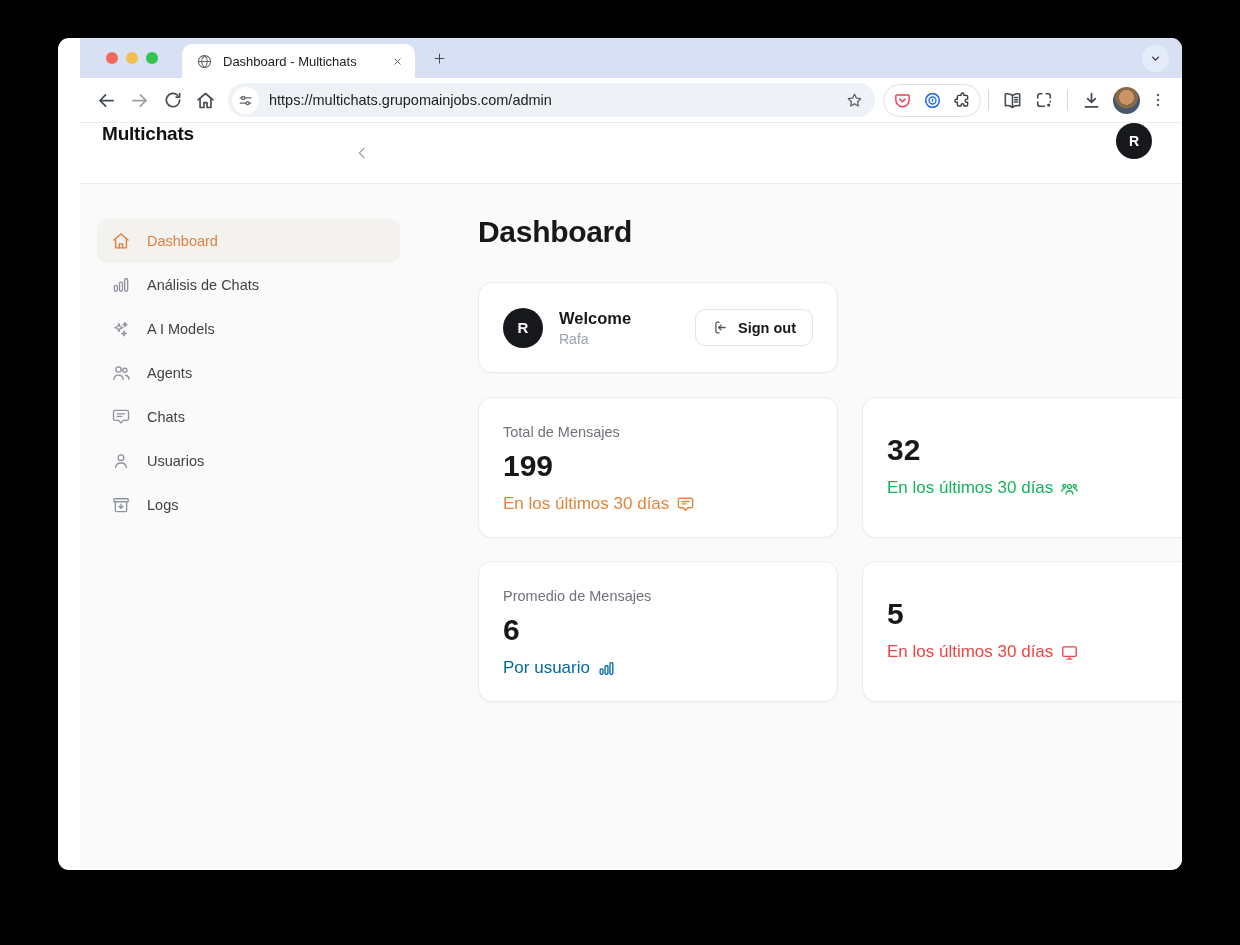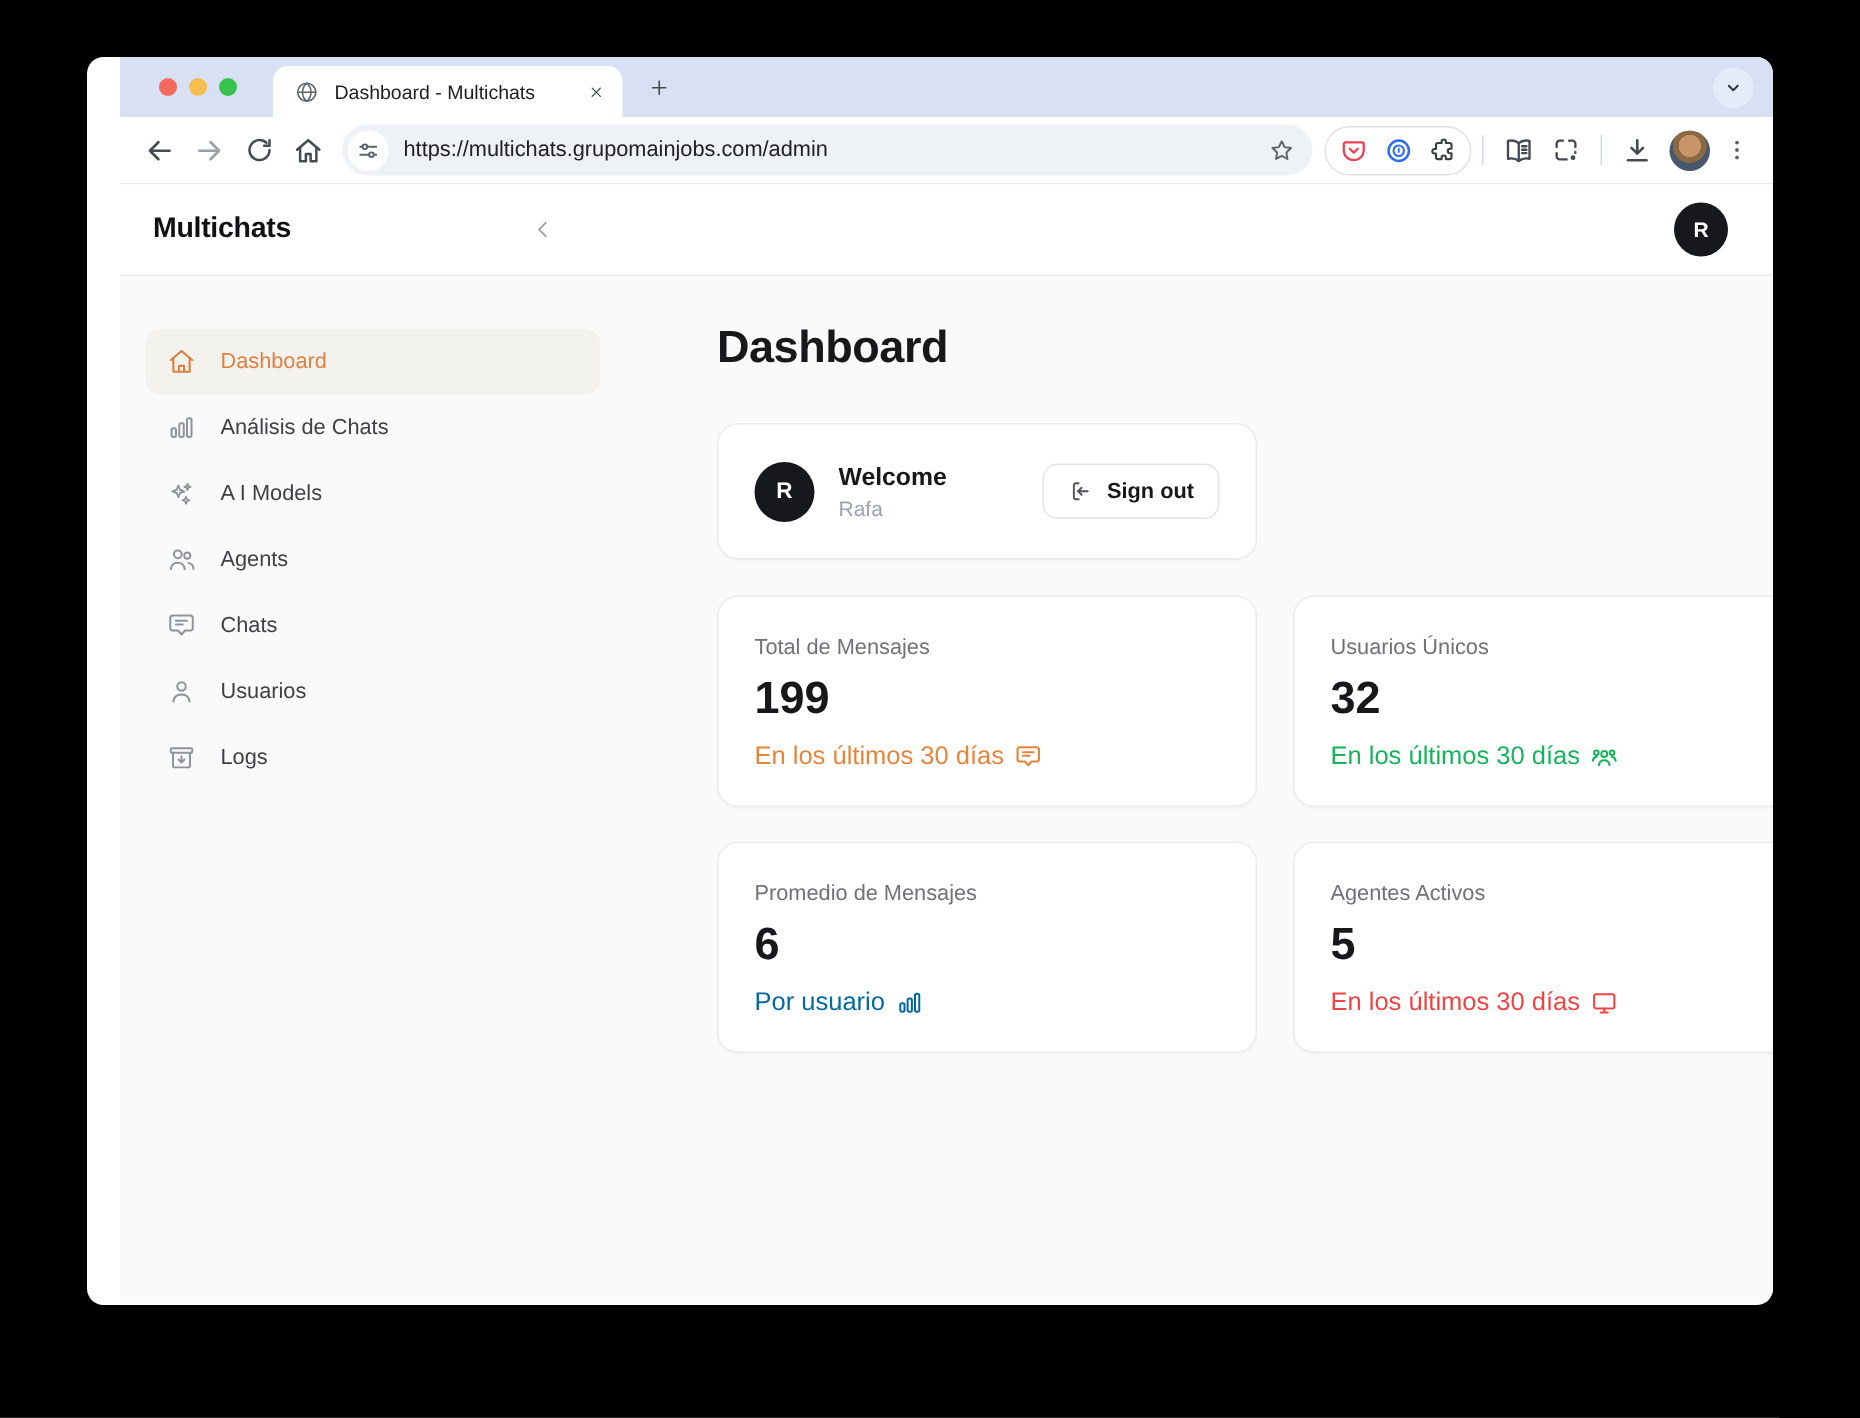--- a/index.html
+++ b/index.html
@@ -30,21 +30,21 @@
   .star-btn { width:26px; height:26px; color:#5f6368; }
   .ext-pill { height:33px; border:1px solid #dfe1e5; border-radius:17px; display:flex; align-items:center; padding:0 3px; background:#fff; }
   .ext-btn { width:30px; height:30px; }
   .vdivider { width:1px; height:20px; background:#cdd9ee; margin:0 7px; }
   .tool-right-btn { width:32px; height:32px; color:#454b52; }
   .profile-avatar { width:27px; height:27px; border-radius:50%; margin:0 6px;
     background:radial-gradient(circle at 50% 38%, #c89468 0 34%, #8a6a45 35% 52%, #47586d 53% 100%); }
   .kebab { width:24px; height:28px; color:#5f6368; }
 
   
-  .appheader { position:relative; height:61px; background:#fff; border-bottom:1px solid #eaeaec; display:flex; align-items:center; padding:0 30px 0 22px; }
+  .appheader { position:relative; height:61px; background:#fff; border-bottom:1px solid #eaeaec; display:flex; padding:0 30px 0 22px; }
   .brand { font-size:19px; font-weight:800; color:#111113; letter-spacing:-.2px; }
   .collapse-btn { position:absolute; left:268px; top:50%; transform:translateY(-50%); width:28px; height:28px; color:#a1a1aa; }
   .header-avatar { margin-left:auto; width:36px; height:36px; border-radius:50%; background:#17181b; color:#fff; display:flex; align-items:center; justify-content:center; font-size:14px; font-weight:600; }
 
   
   .content { display:flex; height:calc(832px - 40px - 46px - 61px); background:#fafafa; }
   .sidebar { width:350px; padding:35px 30px 0 17px; flex-shrink:0; }
   .side-item { display:flex; align-items:center; gap:16px; height:44px; padding:0 14px; border-radius:10px; color:#8f939b; cursor:pointer; }
   .side-item .lbl { font-size:14.5px; color:#3f3f46; }
   .side-item.active { background:#f4f2ef; color:#dd8140; }
@@ -323,21 +323,20 @@
               <span style="display:flex;">
                 <svg class="ic" width="19" height="19" viewBox="0 0 24 24" style="stroke-width:1.8;">
                     <path d="M21 6a2 2 0 0 0-2-2H5a2 2 0 0 0-2 2v8a2 2 0 0 0 2 2h4.2l2.8 3.2 2.8-3.2H19a2 2 0 0 0 2-2z"></path>
                     <path d="M7.5 8.2h9M7.5 11.2h5.5"></path>
                   </svg>
               </span>
             </div>
           </div>
 
           <div class="card stat-card">
-            <div class="stat-label">Usuarios Únicos</div>
             <div class="stat-value">32</div>
             <div class="stat-footer" style="color: rgb(23, 179, 93);">
               <span>En los últimos 30 días</span>
               <span style="display:flex;">
                 <svg class="ic" width="19" height="19" viewBox="0 0 24 24" style="stroke-width:1.7;">
                     <circle cx="12" cy="9.6" r="2.5"></circle>
                     <path d="M7.6 19c.3-2.6 2-4.1 4.4-4.1s4.1 1.5 4.4 4.1"></path>
                     <circle cx="5.4" cy="8.6" r="1.9"></circle>
                     <path d="M2.4 15.4c.2-2 1.4-3.1 3.3-3.3"></path>
                     <circle cx="18.6" cy="8.6" r="1.9"></circle>
@@ -356,21 +355,20 @@
                 <svg class="ic" width="19" height="19" viewBox="0 0 24 24" style="stroke-width:1.7;">
                     <rect x="4" y="12.5" width="3.6" height="7" rx="1.4"></rect>
                     <rect x="10.2" y="8.5" width="3.6" height="11" rx="1.4"></rect>
                     <rect x="16.4" y="4.5" width="3.6" height="15" rx="1.4"></rect>
                   </svg>
               </span>
             </div>
           </div>
 
           <div class="card stat-card">
-            <div class="stat-label">Agentes Activos</div>
             <div class="stat-value">5</div>
             <div class="stat-footer" style="color: rgb(239, 68, 68);">
               <span>En los últimos 30 días</span>
               <span style="display:flex;">
                 <svg class="ic" width="19" height="19" viewBox="0 0 24 24" style="stroke-width:1.7;">
                     <rect x="3.5" y="4.8" width="17" height="12" rx="1.6"></rect>
                     <path d="M9 20.3h6M12 16.8v3.5"></path>
                   </svg>
               </span>
             </div>

